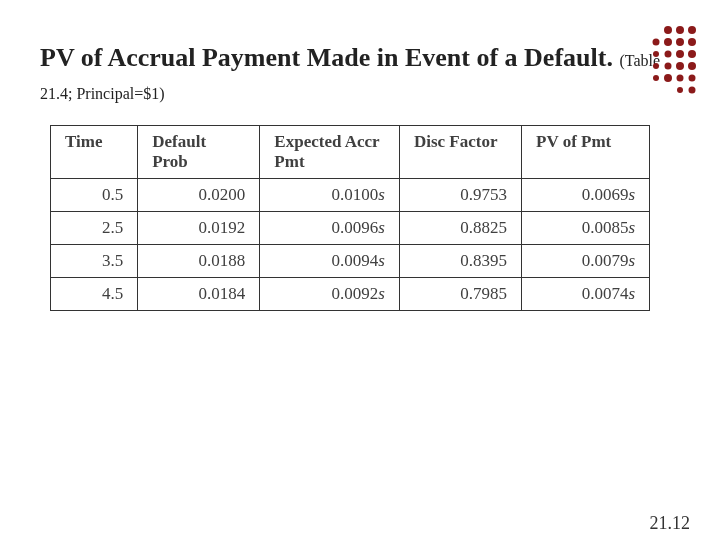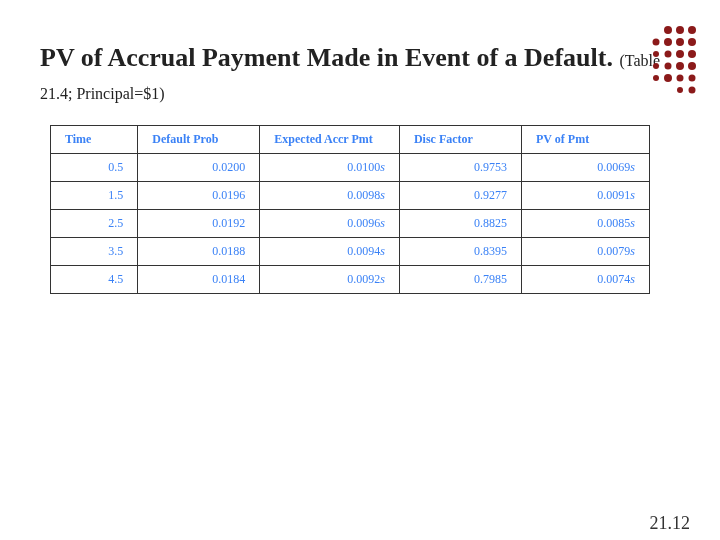--- a/index.html
+++ b/index.html
@@ -36,22 +36,22 @@
 
     table {
       border-collapse: collapse;
       width: 600px;
       margin-left: 10px;
     }
 
     th, td {
       border: 1px solid #333;
       padding: 6px 14px;
-      font-size: 12px;
-      color: #3b82f6;
+      font-size: 17px;
+      color: #404040;
     }
 
     th {
       font-weight: bold;
       background: #fff;
       text-align: left;
       vertical-align: top;
     }
 
     td {
@@ -138,27 +138,20 @@
     </thead>
     <tbody id="table-body">
     <tr>
           <td>0.5</td>
           <td>0.0200</td>
           <td><span>0.0100</span><span class="italic">s</span></td>
           <td>0.9753</td>
           <td><span>0.0069</span><span class="italic">s</span></td>
         </tr>
         <tr>
-          <td>1.5</td>
-          <td>0.0196</td>
-          <td><span>0.0098</span><span class="italic">s</span></td>
-          <td>0.9277</td>
-          <td><span>0.0091</span><span class="italic">s</span></td>
-        </tr>
-        <tr>
           <td>2.5</td>
           <td>0.0192</td>
           <td><span>0.0096</span><span class="italic">s</span></td>
           <td>0.8825</td>
           <td><span>0.0085</span><span class="italic">s</span></td>
         </tr>
         <tr>
           <td>3.5</td>
           <td>0.0188</td>
           <td><span>0.0094</span><span class="italic">s</span></td>

